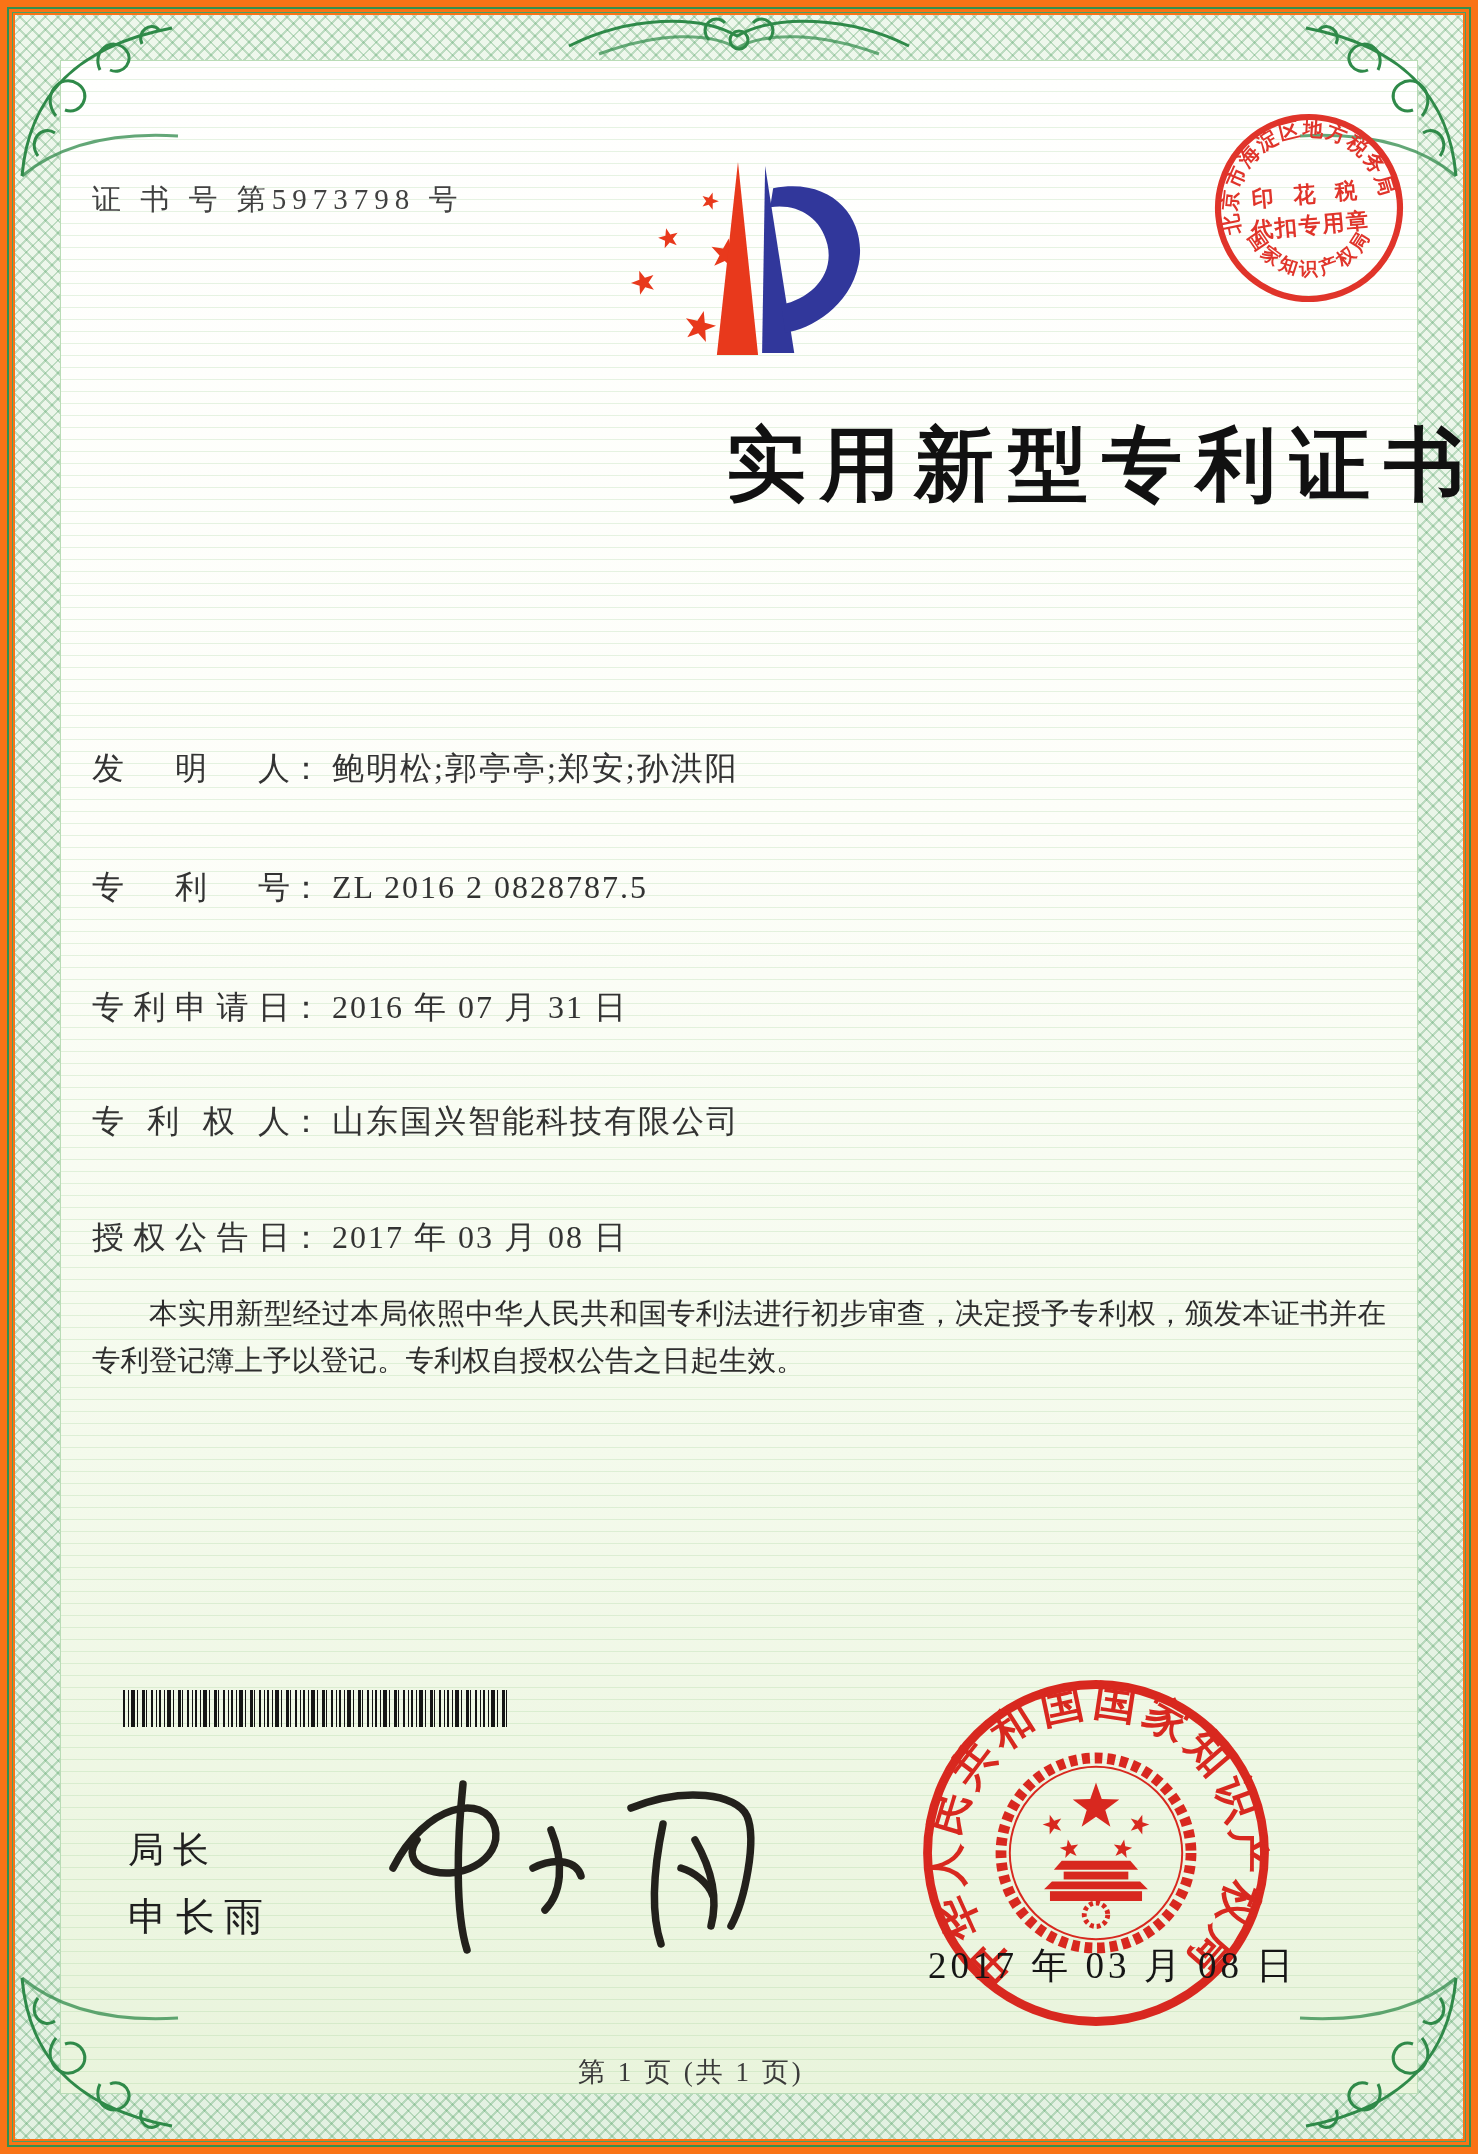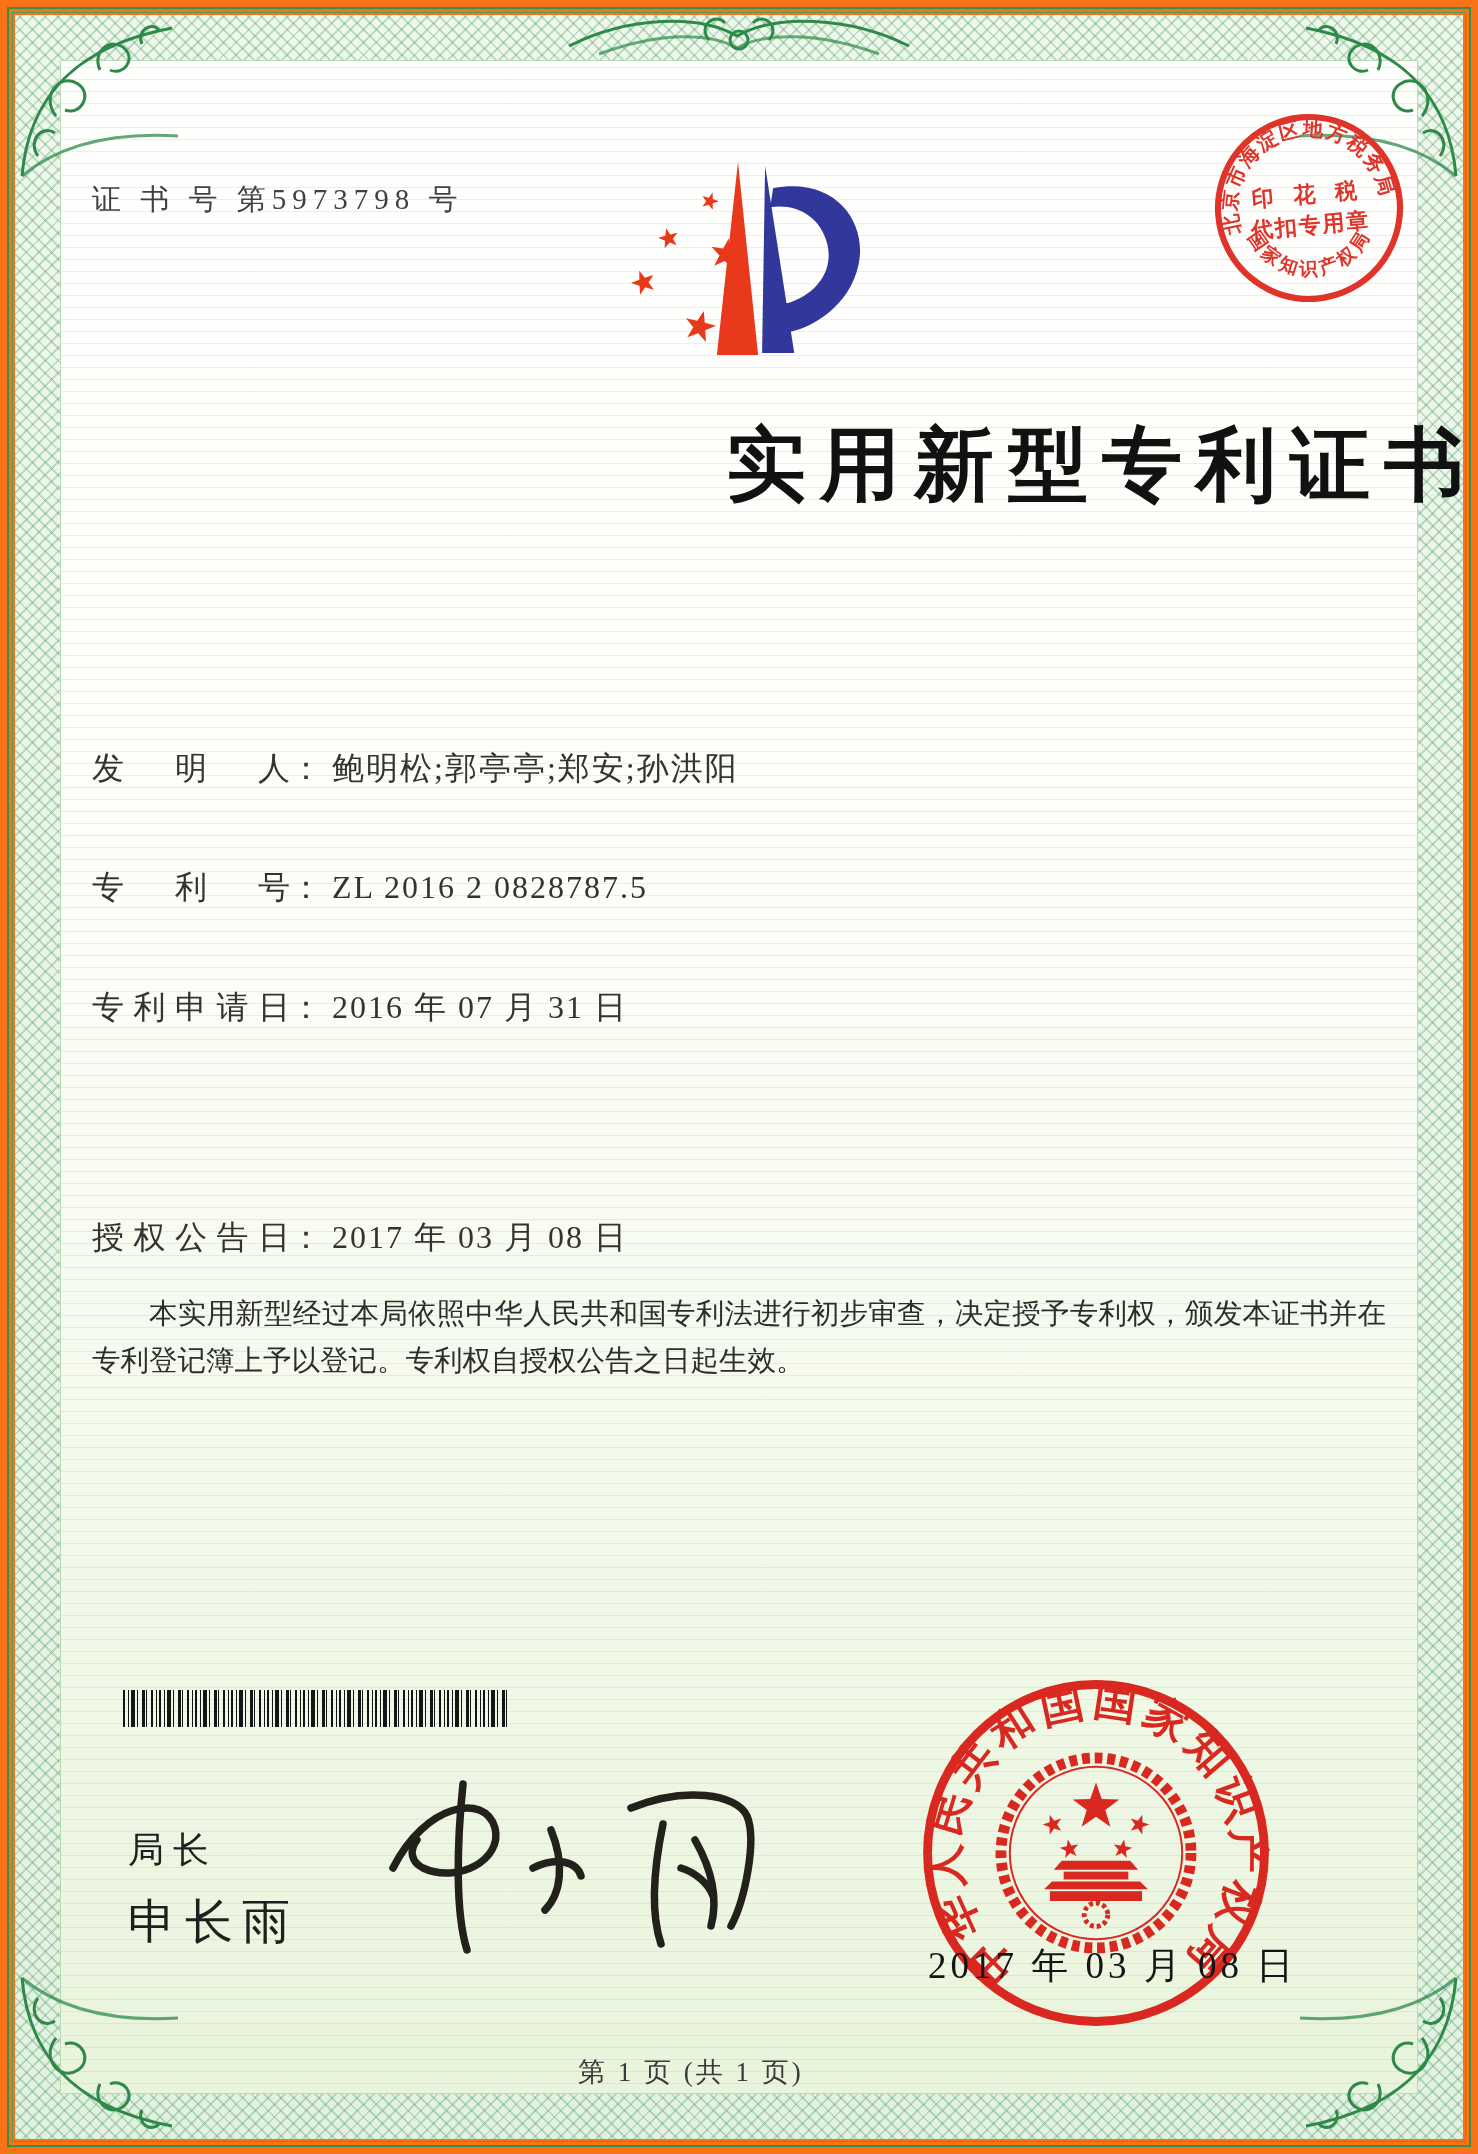--- a/index.html
+++ b/index.html
@@ -58,21 +58,21 @@
       #151515 19px 22px,transparent 22px 23px,
       #151515 23px 24px,transparent 24px 28px,
       #151515 28px 30px,transparent 30px 33px,
       #151515 33px 34px,transparent 34px 36px);
   }
   .signer-title{
     position:absolute;left:128px;top:1826px;font-size:36px;letter-spacing:9px;color:#1f1f1f;
     font-family:"Liberation Sans","DejaVu Sans",sans-serif;
   }
   .signer-name{
-    position:absolute;left:128px;top:1890px;font-size:48px;letter-spacing:9px;color:#1f1f1f;
+    position:absolute;left:128px;top:1890px;font-size:39px;letter-spacing:9px;color:#1f1f1f;
     font-family:"Liberation Sans","DejaVu Sans",sans-serif;
   }
   .signature{position:absolute;left:365px;top:1772px;pointer-events:none;}
   .main-seal{position:absolute;left:905px;top:1662px;}
   .seal-date{
     position:absolute;left:928px;top:1941px;z-index:5;
     font-size:37px;color:#151515;letter-spacing:4px;white-space:nowrap;
   }
   .tax-stamp{position:absolute;left:1203px;top:102px;transform:rotate(-5deg);}
   .footer-page{
@@ -178,20 +178,23 @@
   <div class="doc-title">实用新型专利证书</div>
 
   <div class="field-row" style="top:747px">
     <span class="f-label">发明人</span><span class="f-colon">：</span><span class="f-value">鲍明松;郭亭亭;郑安;孙洪阳</span>
   </div>
   <div class="field-row" style="top:866px">
     <span class="f-label">专利号</span><span class="f-colon">：</span><span class="f-value">ZL 2016 2 0828787.5</span>
   </div>
   <div class="field-row" style="top:986px">
     <span class="f-label">专利申请日</span><span class="f-colon">：</span><span class="f-value">2016 年 07 月 31 日</span>
+  </div>
+  <div class="field-row" style="top:1100px">
+    <span class="f-label">专利权人</span><span class="f-colon">：</span><span class="f-value">山东国兴智能科技有限公司</span>
   </div>
   <div class="field-row" style="top:1216px">
     <span class="f-label">授权公告日</span><span class="f-colon">：</span><span class="f-value">2017 年 03 月 08 日</span>
   </div>
 
   <div class="body-text">
     <p>本实用新型经过本局依照中华人民共和国专利法进行初步审查，决定授予专利权，颁发本证书并在专利登记簿上予以登记。专利权自授权公告之日起生效。</p>
   </div>
 
   <div class="barcode"></div>

